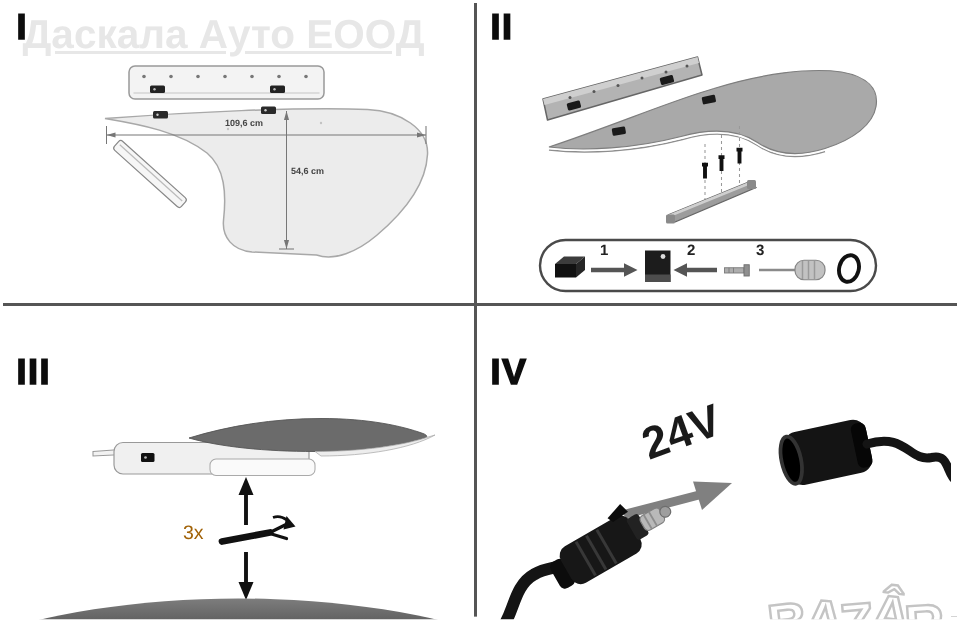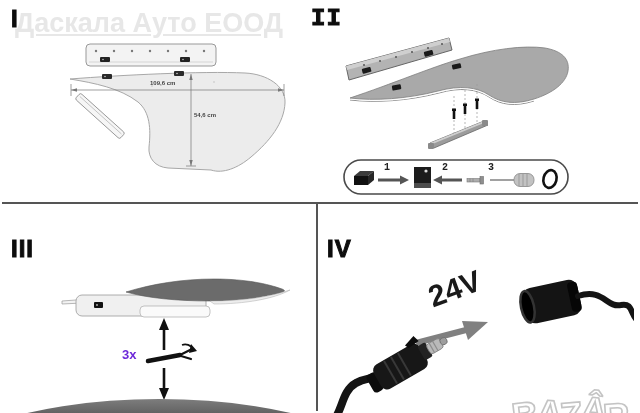--- a/index.html
+++ b/index.html
@@ -3,21 +3,21 @@
 <meta charset="utf-8">
 <style>
   html,body { margin:0; padding:0; background:#fff; }
   #canvas {
     position:relative; width:640px; height:413px; background:#fff;
     font-family:"Liberation Sans", sans-serif; overflow:hidden;
   }
   .frame { position:absolute; inset:2px; border:2px solid #555; background:#fff; }
   .quad { position:absolute; overflow:hidden; background:#fff; }
   #q1 { left:0; top:0; width:314px; height:200px; }
-  #q2 { left:300px; top:0; width:316px; height:200px;font-family:Liberation Mono, monospace; }
+  #q2 { left:316px; top:0; width:316px; height:200px; }
   #q3 { left:0; top:202px; width:314px; height:203px;margin-top:28px; }
   #q4 { left:316px; top:202px; width:316px; height:203px;margin-top:28px; }
   .vdiv { position:absolute; left:314px; top:0; bottom:0; width:2px; background:#555; }
   .hdiv { position:absolute; top:200px; left:0; right:0; height:2px; background:#555; }
   .qlabel {
     position:absolute; left:9px; top:3px; z-index:6;
     font-size:24px; font-weight:bold; color:#0d0d0d; letter-spacing:1px;
     -webkit-text-stroke:1px #0d0d0d;
   }
   .qsvg { position:absolute; inset:0; width:100%; height:100%; }
@@ -29,21 +29,21 @@
   
   .dimlabel { position:absolute; font-size:6px; font-weight:bold; color:#444; z-index:4; }
   #dim-w { left:148px; top:78px; }
   #dim-h { left:192px; top:110px; }
   
   .stepnum { position:absolute; font-size:10px; font-weight:bold; color:#222; z-index:4; }
   #step1 { left:82px;  top:160px; }
   #step2 { left:140px; top:160px; }
   #step3 { left:186px; top:160px; }
   
-  .repeat-label { position:absolute; left:120px; top:115px; font-size:13px; font-weight:bold; color:#6d28d9; z-index:4; }
+  .repeat-label { position:absolute; left:120px; top:115px; font-size:13px; font-weight:normal; color:#a16207; z-index:4; }
   
   .voltage-label {
     position:absolute; left:110px; top:40px; z-index:4;
     font-size:30px; font-weight:bold; color:#1a1a1a;
     transform:rotate(-20deg);
   }
   
   .bazar {
     position:absolute; right:4px; bottom:2px; z-index:6; display:flex; align-items:flex-end;
     pointer-events:none;

